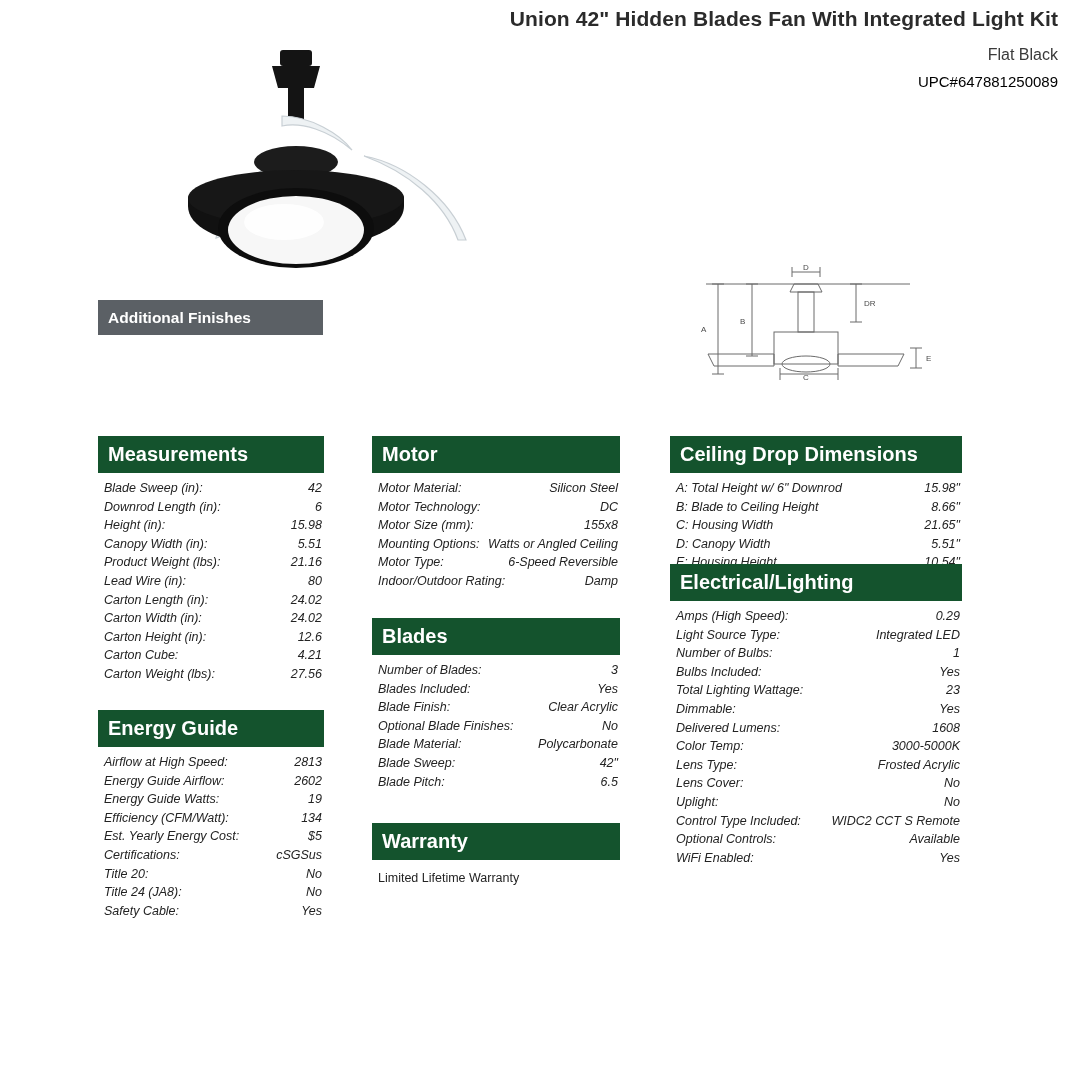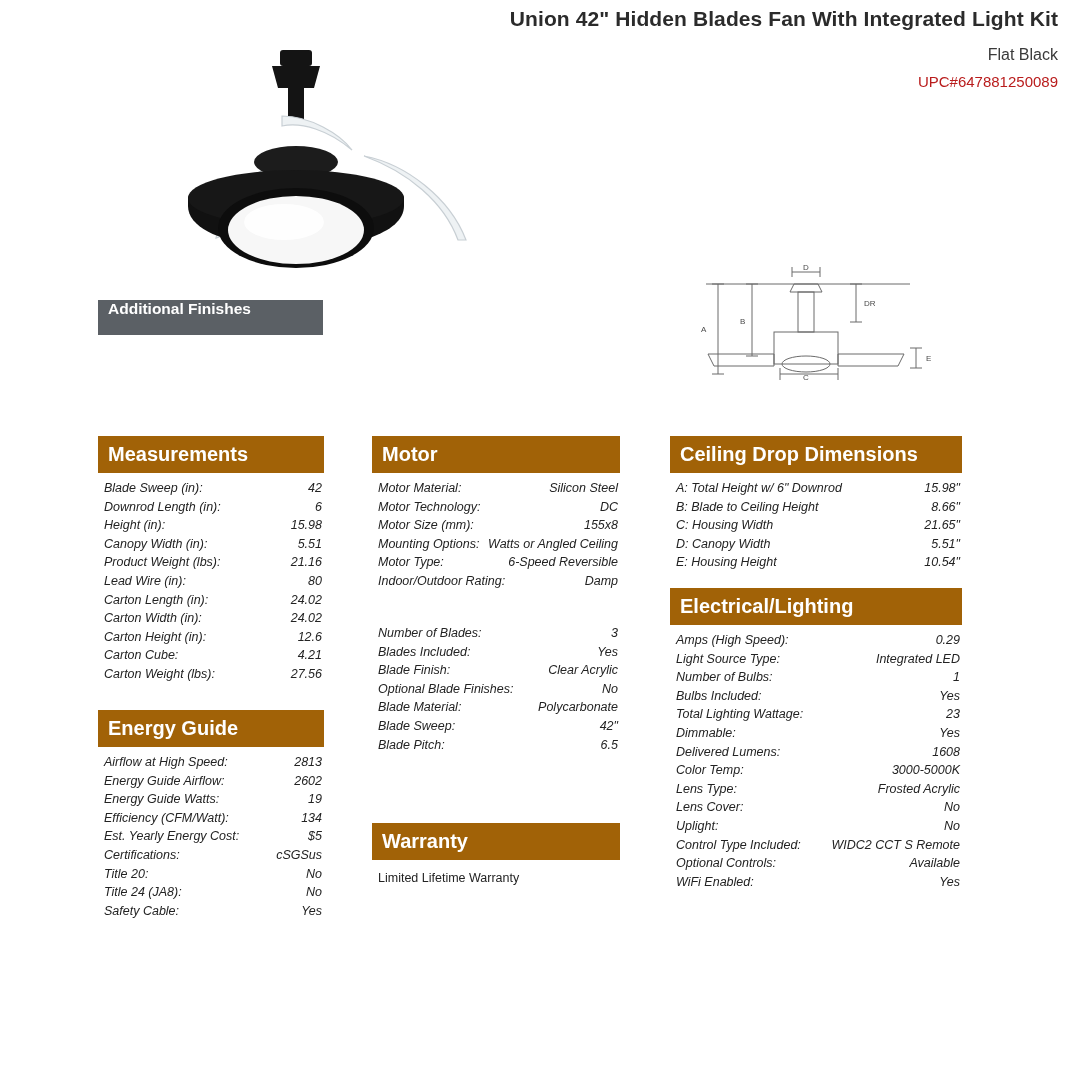--- a/index.html
+++ b/index.html
@@ -33,21 +33,21 @@
     line-height: 26px;
     letter-spacing: 0.1px;
   }
   .product-finish {
     font-size: 16px;
     color: #3a3a3a;
     margin-top: 14px;
   }
   .product-upc {
     font-size: 15px;
-    color: #b91c1c;
+    color: #000000;
     margin-top: 9px;
   }
 
   
   .hero {
     position: absolute;
     left: 96px;
     top: 30px;
     width: 440px;
     height: 250px;
@@ -58,36 +58,37 @@
     position: absolute;
     left: 98px;
     top: 300px;
     width: 225px;
     height: 35px;
     background: #5b6065;
     color: #ffffff;
     font-size: 15.5px;
     font-weight: bold;
     display: flex;
+    align-items: center;
     padding-left: 10px;
   }
 
   
   .diagram {
     position: absolute;
     left: 670px;
     top: 262px;
     width: 300px;
     height: 150px;
   }
 
   
   .section { position: absolute; }
   .section-header {
-    background: #a16207;
+    background: #14532d;
     color: #ffffff;
     font-size: 20px;
     font-weight: bold;
     padding: 6px 0 7px 10px;
     line-height: 24px;
   }
   .rows { margin-top: 6px; }
   .row {
     display: flex;
     justify-content: space-between;
@@ -108,21 +109,21 @@
     margin-top: 9px;
   }
 
   
   #measurements { left: 98px; top: 436px;  width: 226px; }
   #energy-guide { left: 98px; top: 710px;  width: 226px; }
   #motor        { left: 372px; top: 436px; width: 248px; }
   #blades       { left: 372px; top: 618px; width: 248px; }
   #warranty     { left: 372px; top: 823px; width: 248px; }
   #ceiling-drop { left: 670px; top: 436px; width: 292px; }
-  #electrical   { left: 670px; top: 588px; width: 292px; }
+  #electrical   { left: 670px; top: 564px; width: 292px; }
 </style>
 </head>
 <body>
 
 <div class="page">
 
   <div class="header">
     <div class="product-title">Union 42" Hidden Blades Fan With Integrated Light Kit</div>
     <div class="product-finish">Flat Black</div>
     <div class="product-upc">UPC#647881250089</div>
@@ -310,20 +311,21 @@
           <span class="v">6-Speed Reversible</span>
         </div>
       <div class="row">
           <span class="k">Indoor/Outdoor Rating:</span>
           <span class="v">Damp</span>
         </div>
     </div>
   </div>
 
   <div class="section" id="blades">
+    <div class="section-header">Blades</div>
     <div class="rows">
       <div class="row">
           <span class="k">Number of Blades:</span>
           <span class="v">3</span>
         </div>
       <div class="row">
           <span class="k">Blades Included:</span>
           <span class="v">Yes</span>
         </div>
       <div class="row">

